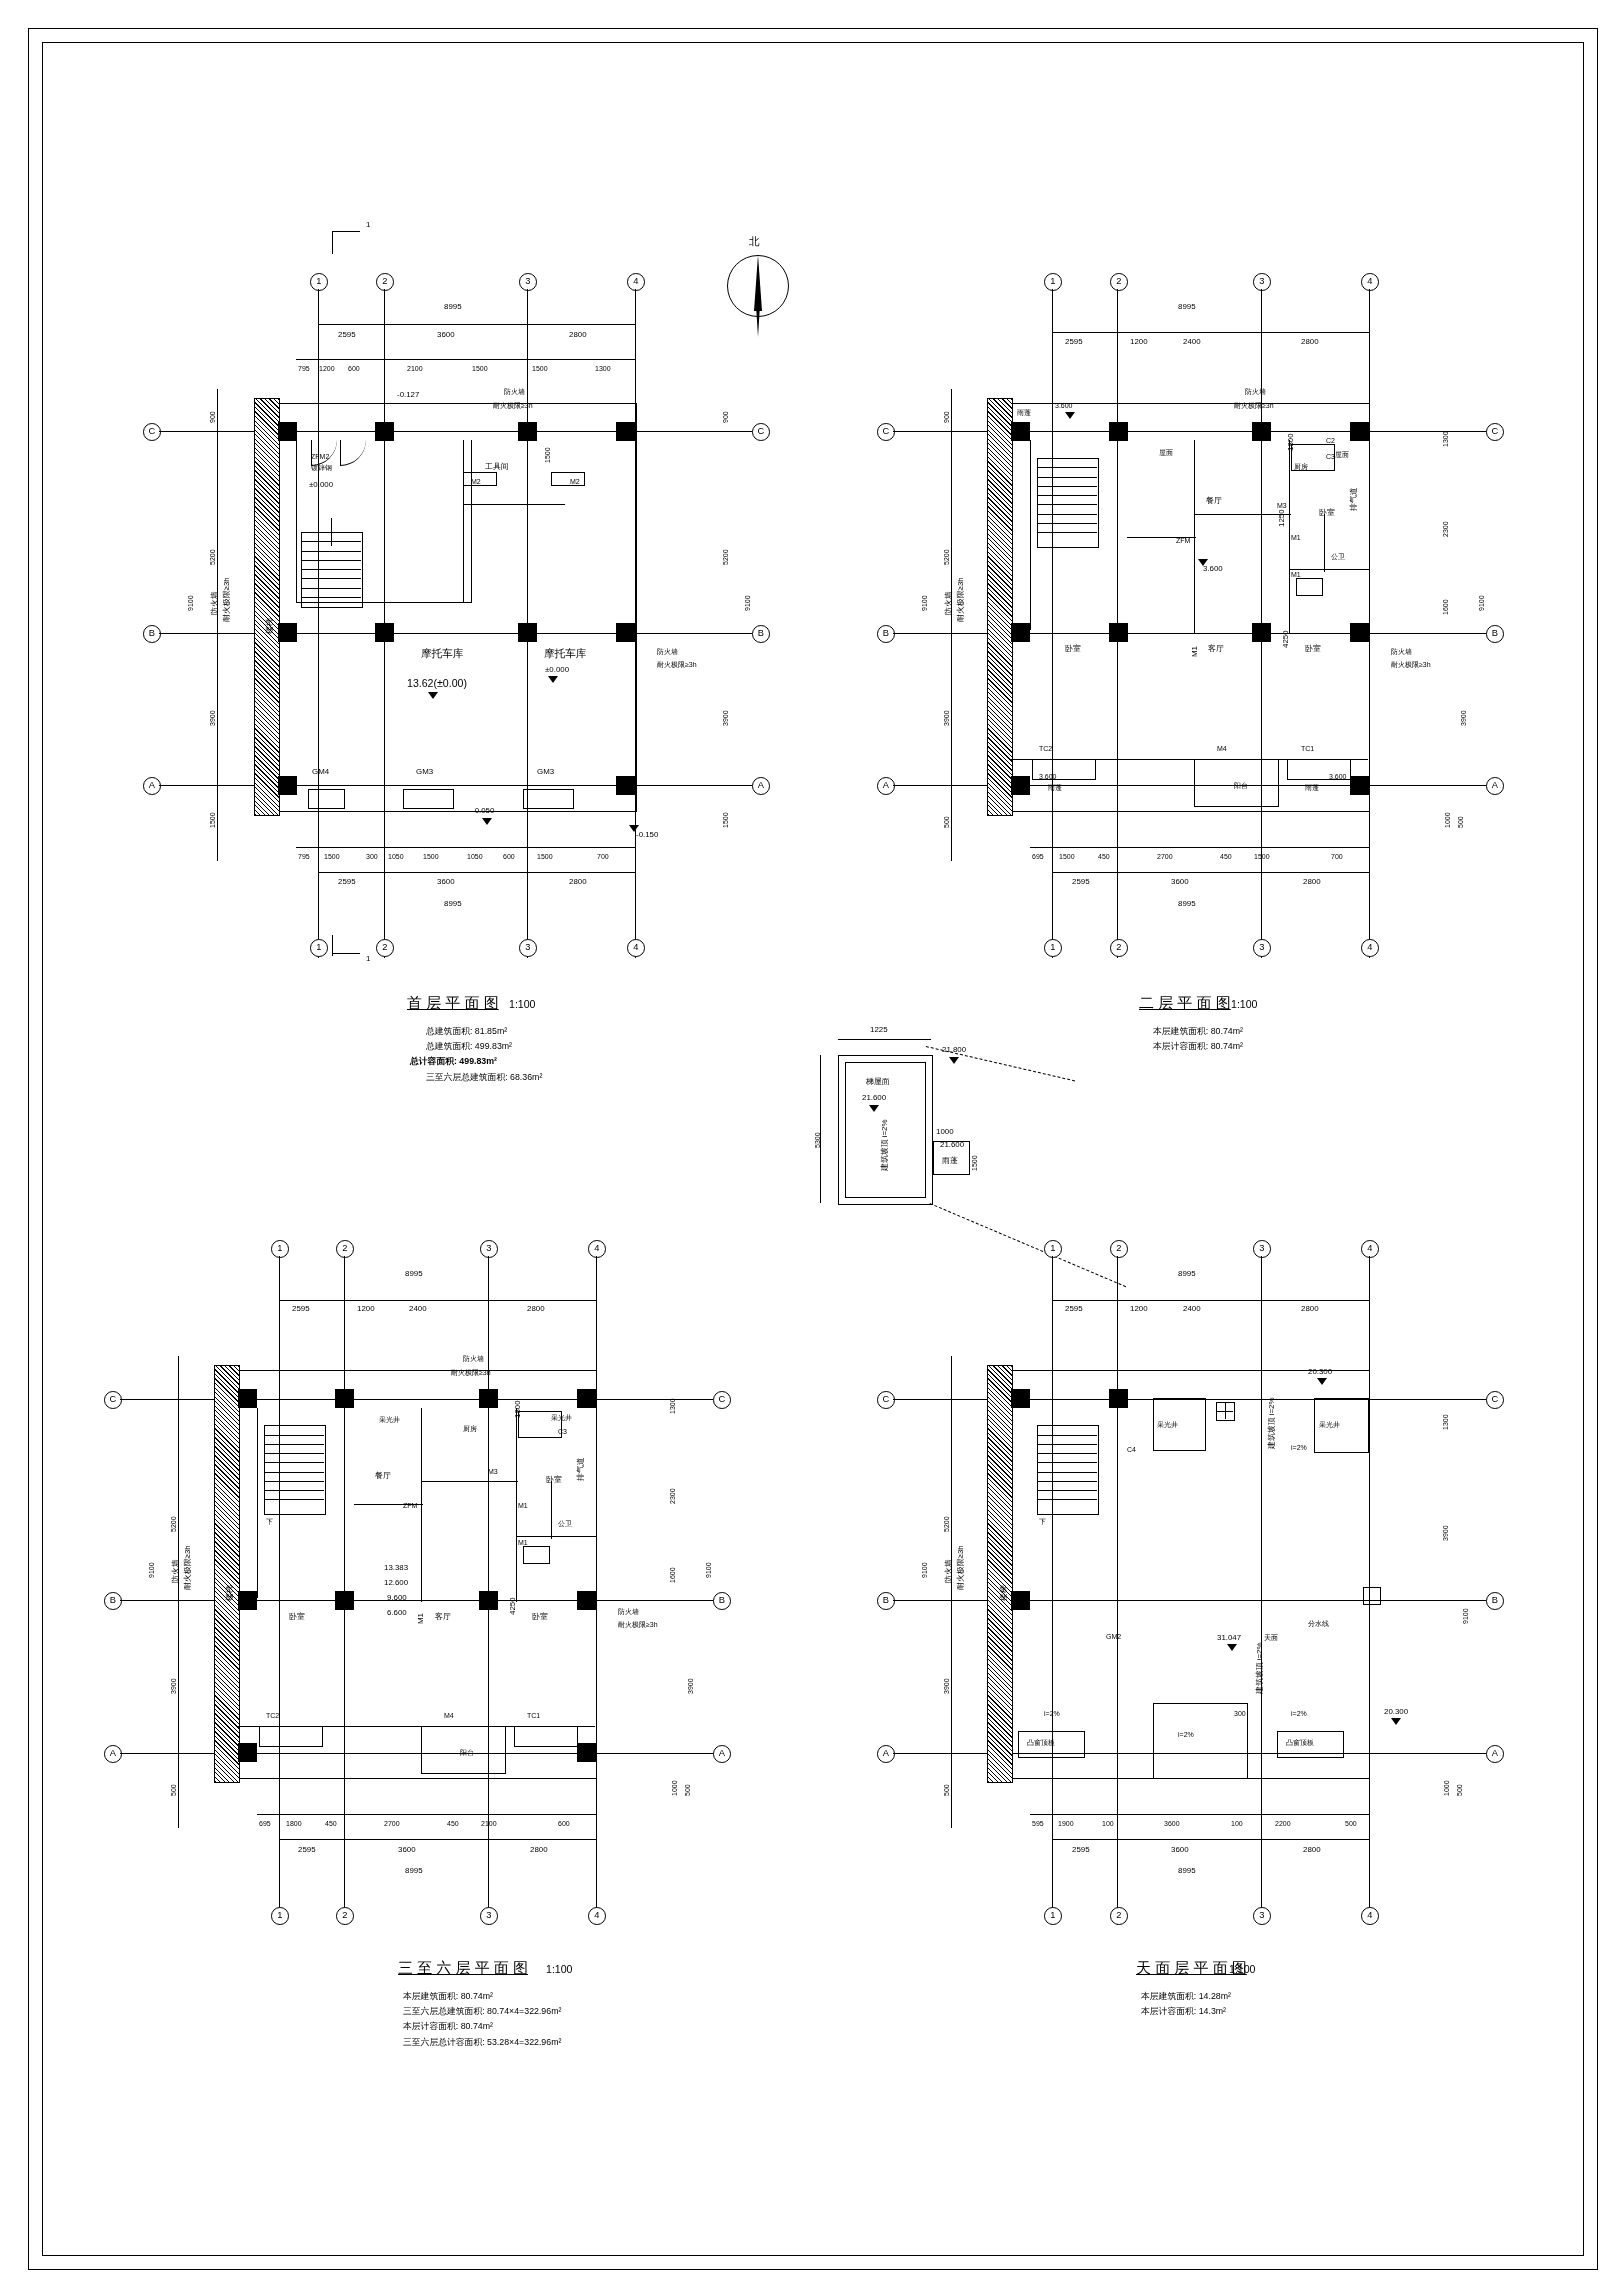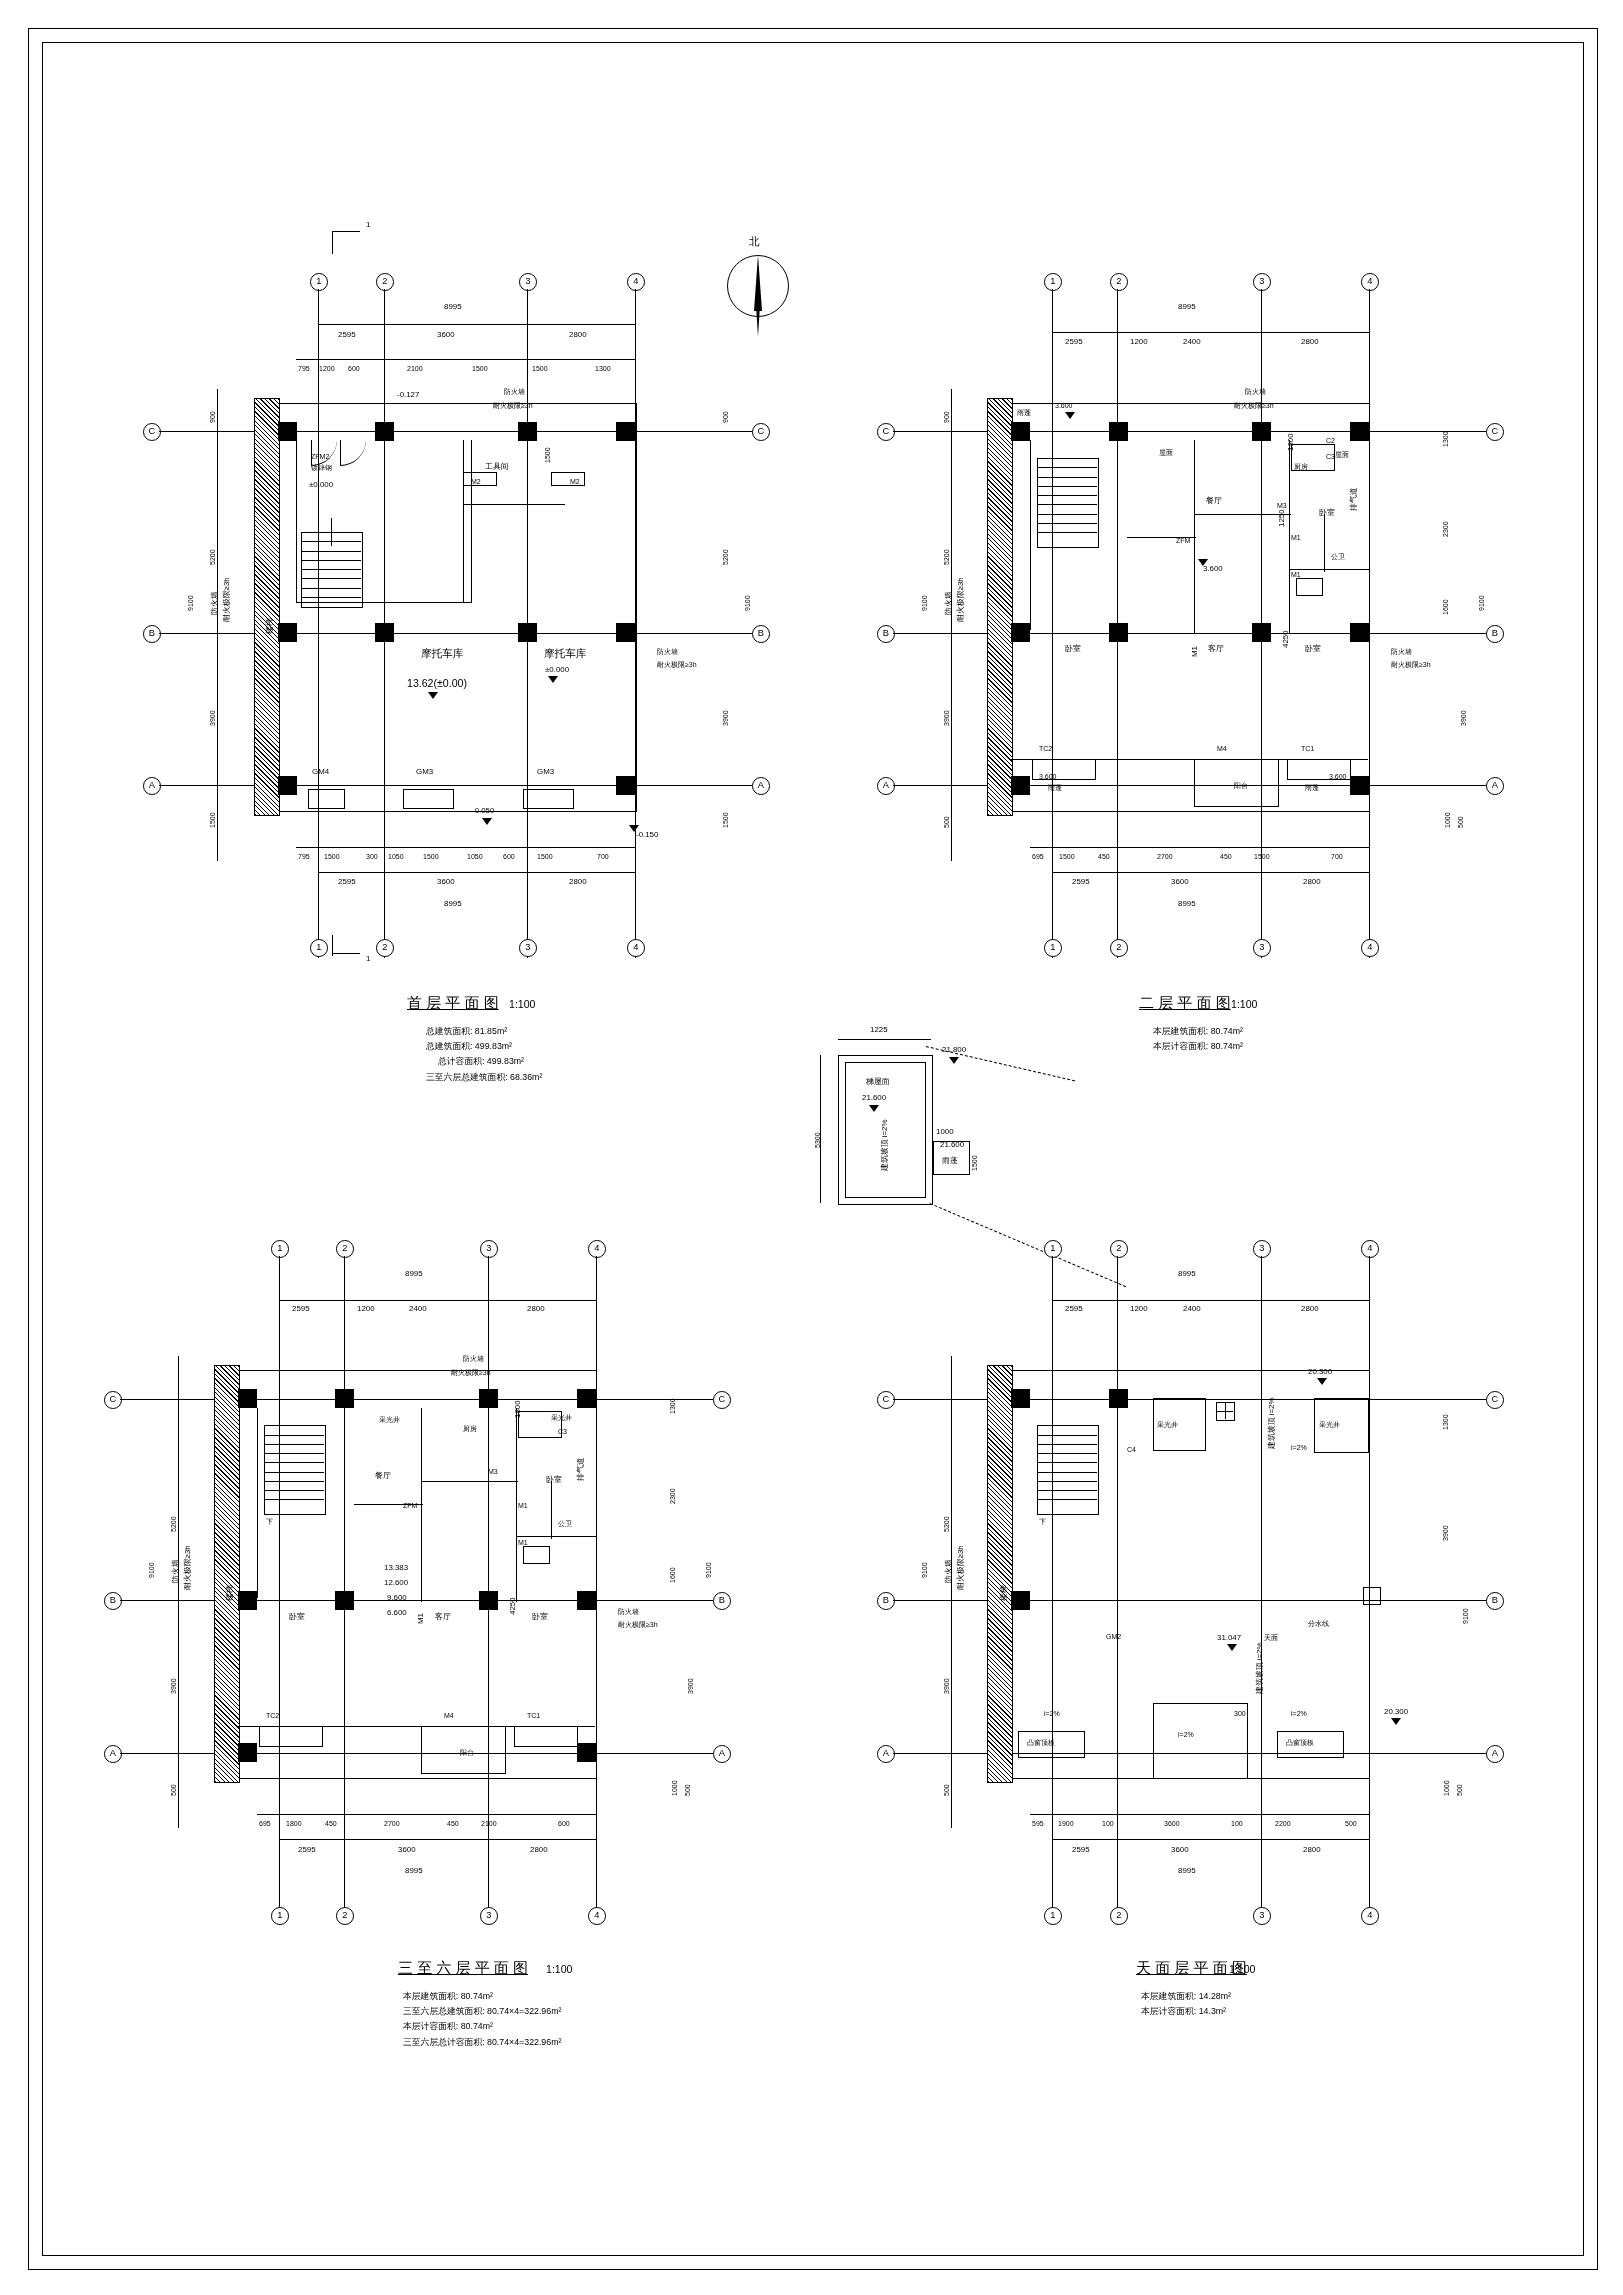--- a/index.html
+++ b/index.html
@@ -187,21 +187,21 @@
     <div class="circ" style="left:627px;top:939px;">4</div>
 
     <div class="ln hln" style="left:332px;top:953px;width:28px;height:1.4px;"></div>
     <div class="ln vln" style="left:332px;top:935px;width:1.4px;height:21px;"></div>
     <div class="txt s" style="left:366px;top:955px;">1</div>
 
     <div class="txt title under" style="left:407px;top:995px;">首 层 平 面 图</div>
     <div class="txt m" style="left:509px;top:999px;">1:100</div>
     <div class="legend" style="left:426px;top:1025px;">总建筑面积: 81.85m²</div>
     <div class="legend" style="left:426px;top:1040px;">总建筑面积: 499.83m²</div>
-    <div class="legend" style="left:438px;top:1055px;">总计容面积: 499.83m²</div>
+    <div class="legend" style="left:410px;top:1055px;font-weight:bold;">总计容面积: 499.83m²</div>
     <div class="legend" style="left:426px;top:1071px;">三至六层总建筑面积: 68.36m²</div>
   </div>
 
   <div class="ns" style="left:713px;top:236px;width:93px;height:111px;">
     <div class="txt m" style="left:36px;top:0;">北</div>
     <div style="position:absolute;left:14px;top:18.5px;width:60px;height:60px;border:0.9px solid #000;border-radius:50%;"></div>
     <div style="position:absolute;left:41px;top:19.4px;width:0;height:0;border-left:4.6px solid transparent;border-right:4.6px solid transparent;border-bottom:56px solid #000;"></div>
     <div style="position:absolute;left:43px;top:69px;width:0;height:0;border-left:2.8px solid transparent;border-right:2.8px solid transparent;border-top:32px solid #000;"></div>
   </div>
 
@@ -513,21 +513,21 @@
     <div class="circ" style="left:271px;top:750px;">1</div>
     <div class="circ" style="left:336px;top:750px;">2</div>
     <div class="circ" style="left:480px;top:750px;">3</div>
     <div class="circ" style="left:588px;top:750px;">4</div>
 
     <div class="txt title under" style="left:398px;top:803px;">三 至 六 层 平 面 图</div>
     <div class="txt m" style="left:546px;top:807px;">1:100</div>
     <div class="legend" style="left:403px;top:833px;">本层建筑面积: 80.74m²</div>
     <div class="legend" style="left:403px;top:848px;">三至六层总建筑面积: 80.74×4=322.96m²</div>
     <div class="legend" style="left:403px;top:863px;">本层计容面积: 80.74m²</div>
-    <div class="legend" style="left:403px;top:879px;">三至六层总计容面积: 80.74×4=322.96m²</div>
+    <div class="legend" style="left:403px;top:879px;">三至六层总计容面积: 53.28×4=322.96m²</div>
   </div>
 
   <div class="plan" style="left:787px;top:1157px;width:787px;height:1064px;">
     <div class="circ" style="left:257px;top:83px;">1</div>
     <div class="circ" style="left:323px;top:83px;">2</div>
     <div class="circ" style="left:466px;top:83px;">3</div>
     <div class="circ" style="left:574px;top:83px;">4</div>
     <div class="ln vln" style="left:265px;top:99px;height:669px;"></div>
     <div class="ln vln" style="left:330px;top:99px;height:669px;"></div>
     <div class="ln vln" style="left:474px;top:99px;height:669px;"></div>

